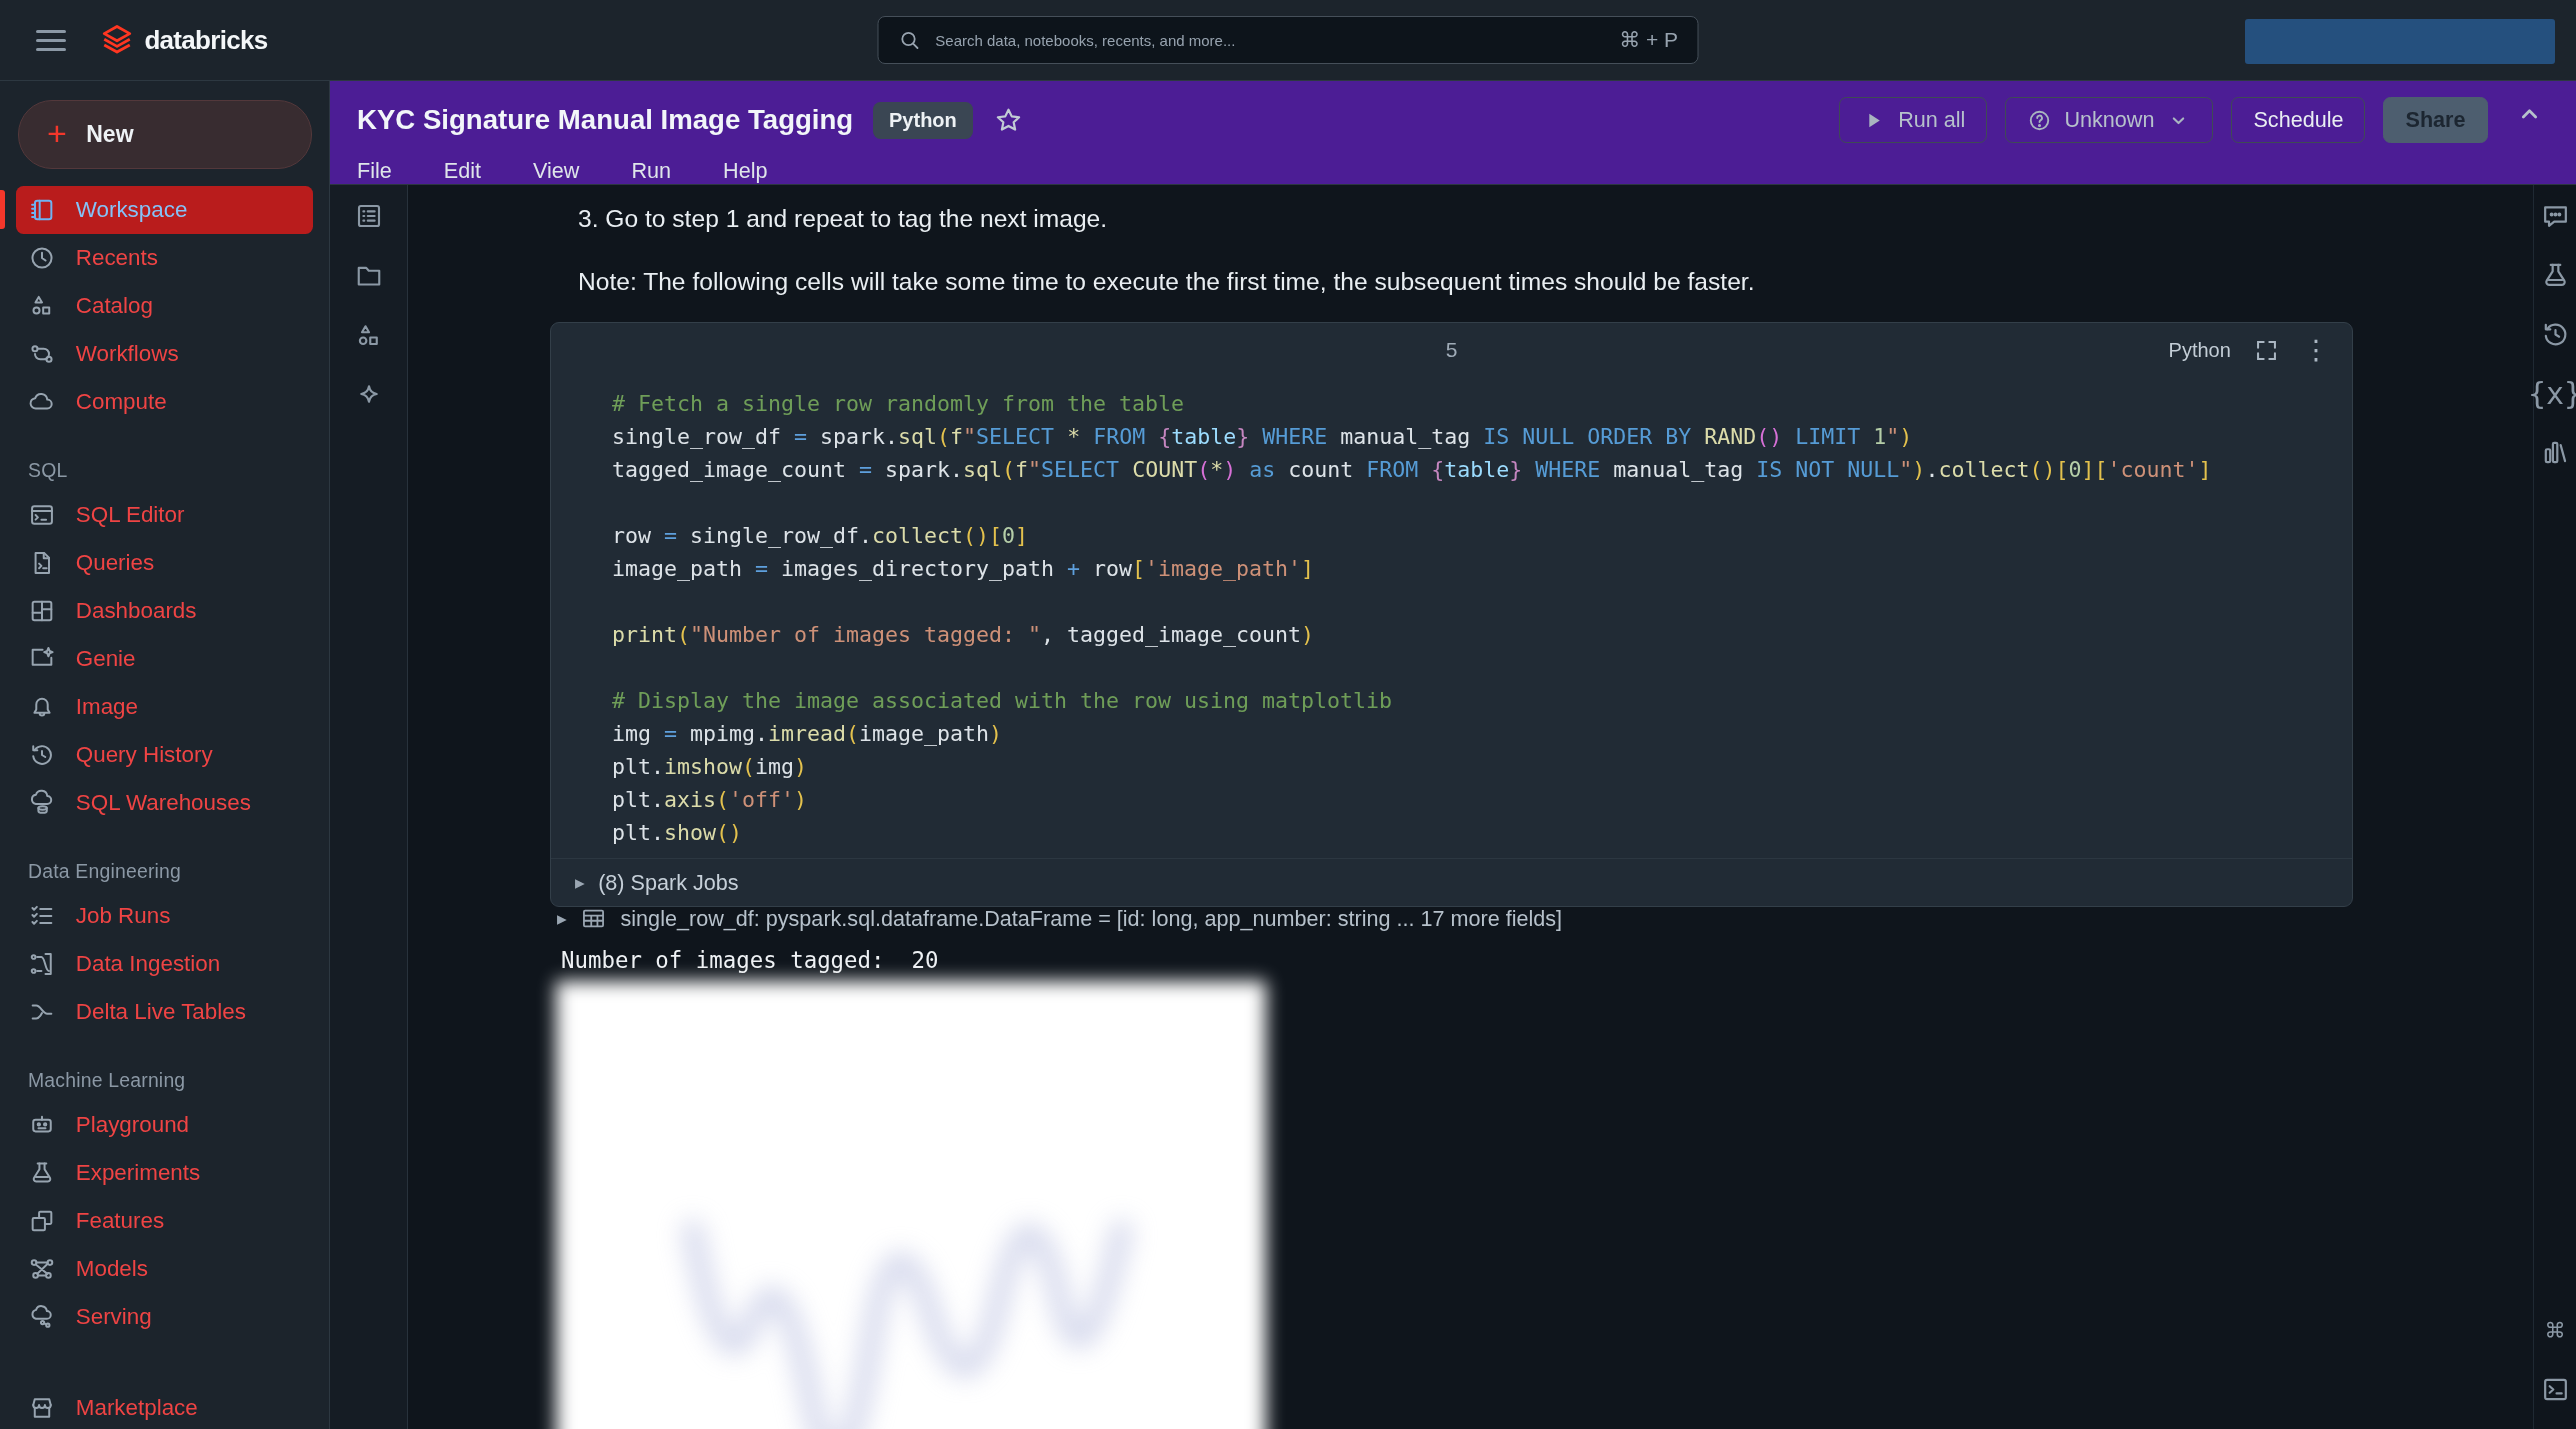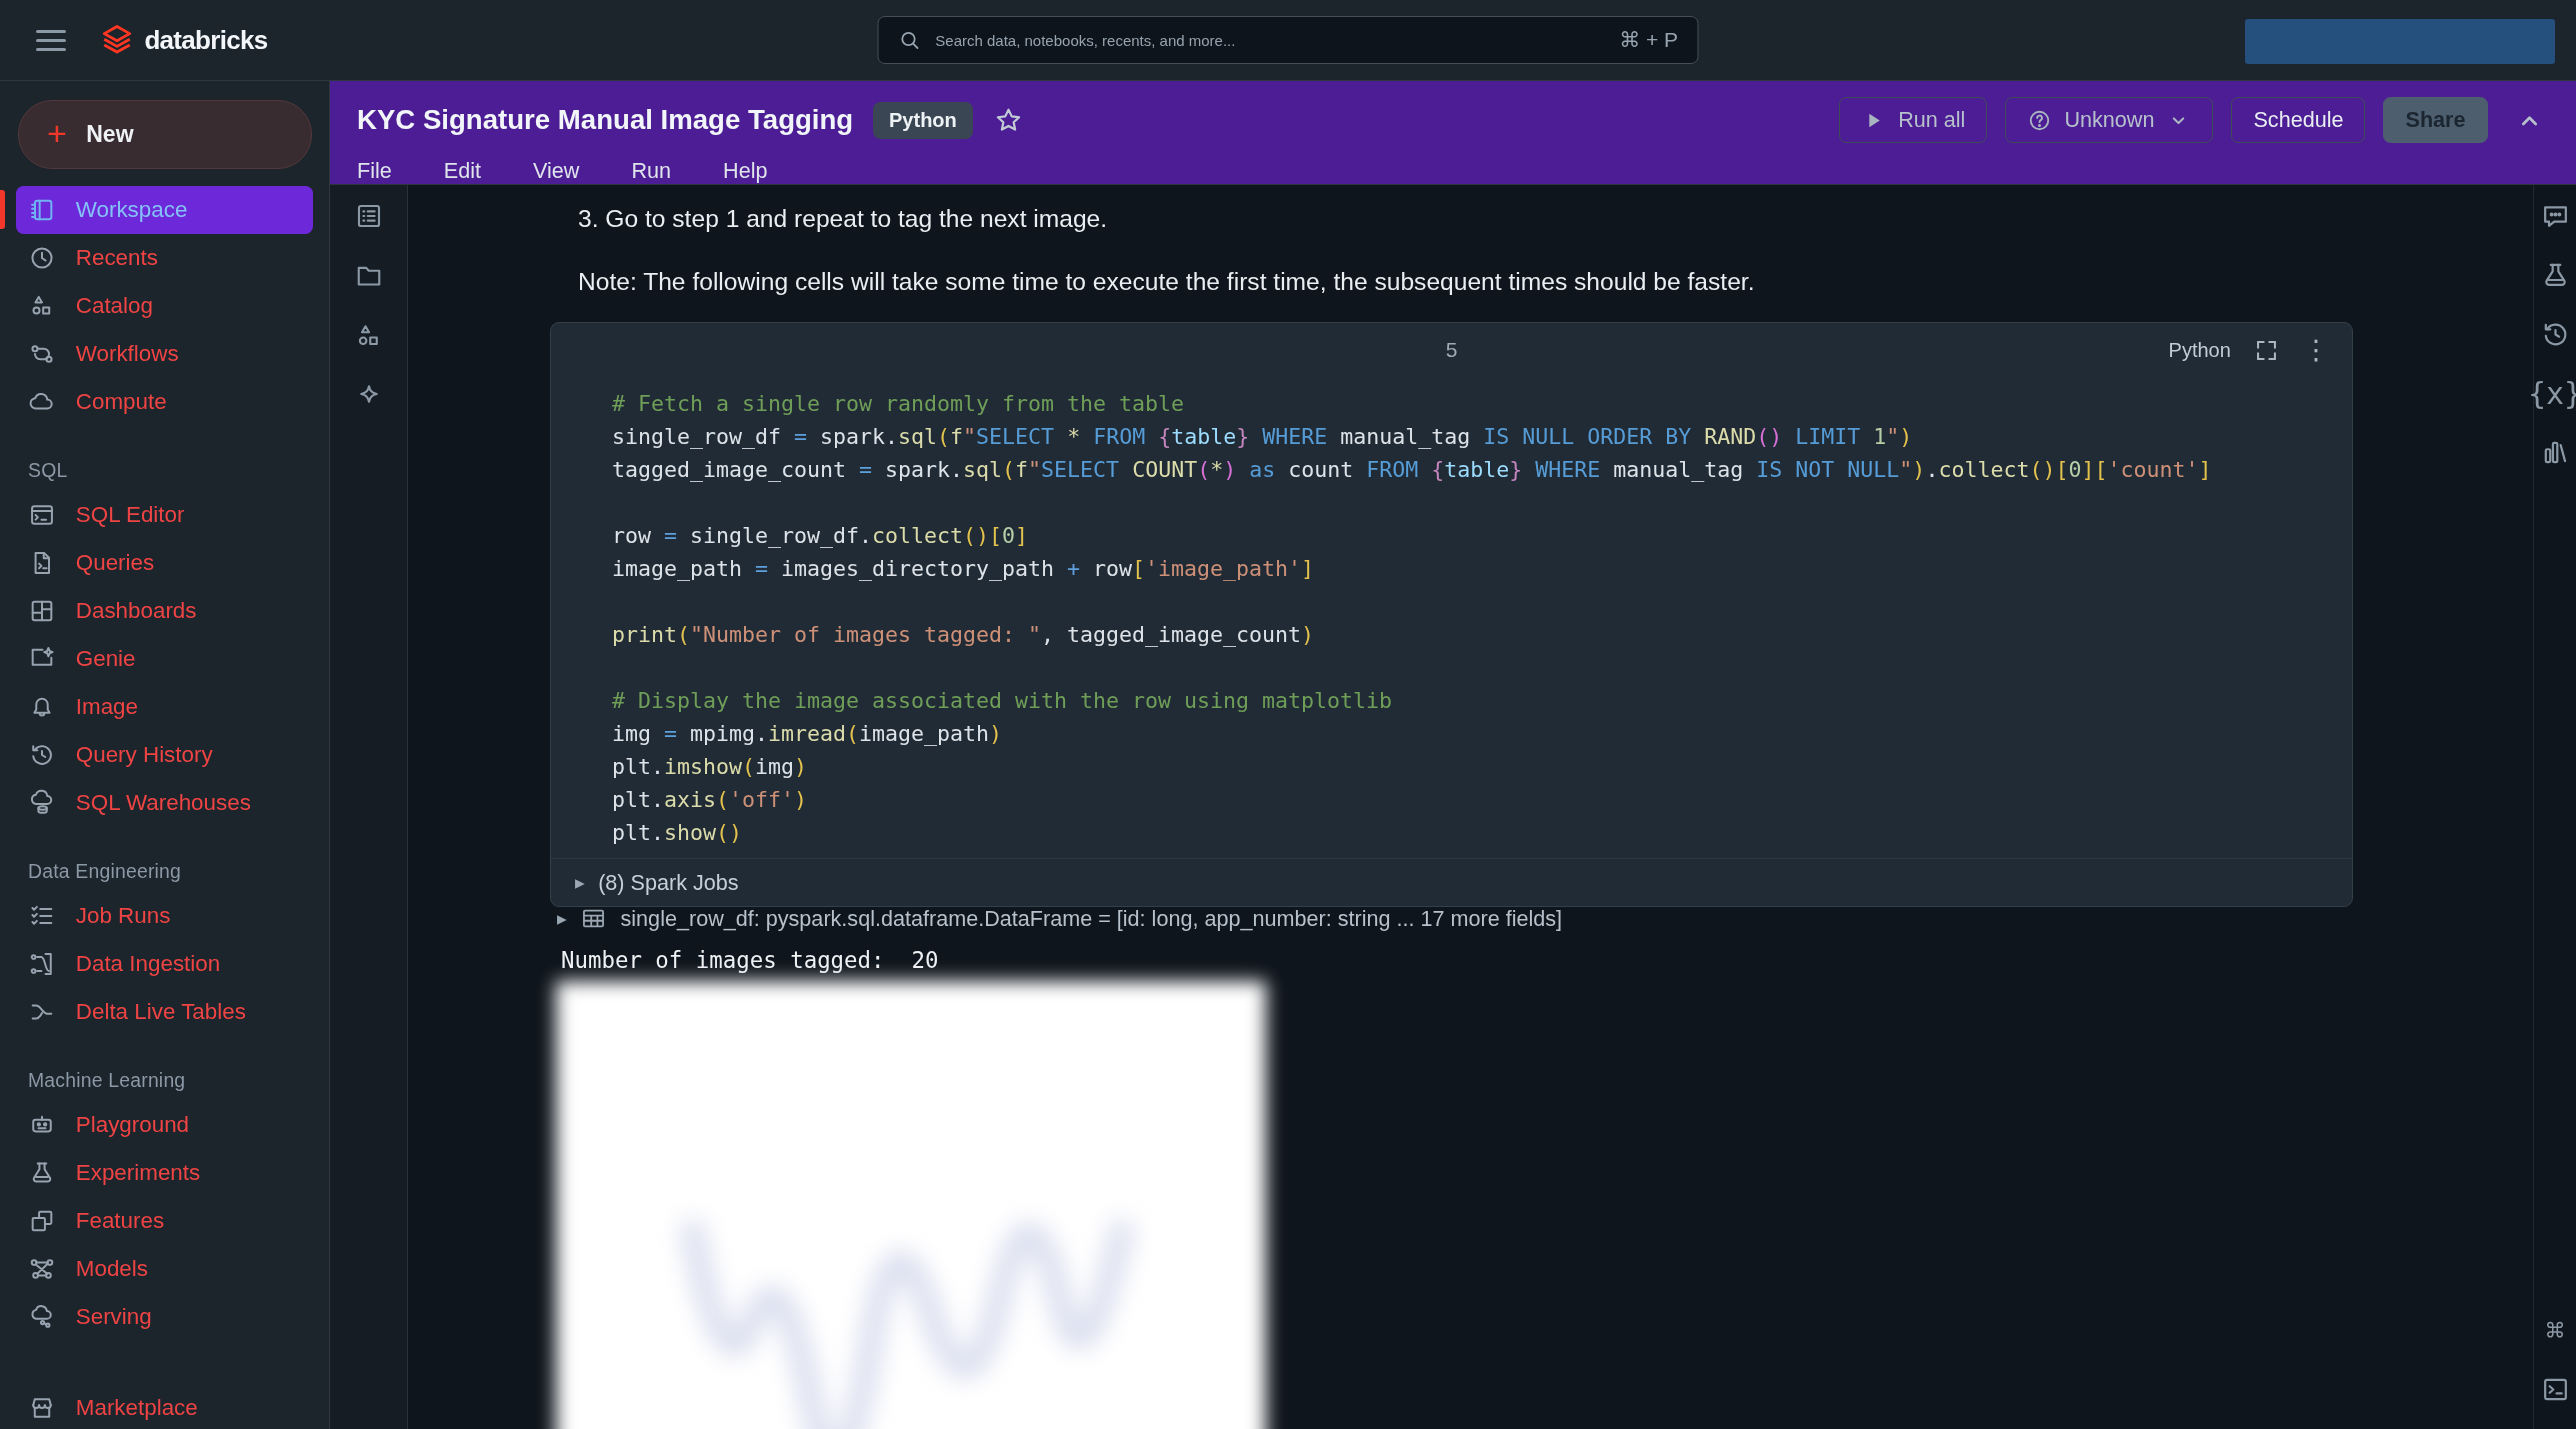--- a/index.html
+++ b/index.html
@@ -23,33 +23,33 @@
   
   .shell{display:flex;height:1349px}
 
   
   .sidebar{width:330px;flex:none;background:#1c242c;border-right:0.7px solid #2d3841;position:relative;overflow:hidden}
   .new-btn{margin:19.4px 18px 16.4px;width:294px;height:69px;border-radius:34px;background:#382c30;border:1.5px solid #53383b;display:flex;align-items:center;gap:19.4px;padding-left:28px;color:#eef2f5;font-size:23px;font-weight:600;cursor:pointer}
   .plus{color:#f4372b;font-size:34px;font-weight:400;line-height:1;margin-top:-3px}
   .nav-section{margin:33px 0 9px 28px;font-size:19.4px;color:#8b98a5;letter-spacing:0.2px}
   .nav-item{height:48px;display:flex;align-items:center;gap:19.4px;margin:0 16.4px;padding-left:12px;border-radius:7.5px;font-size:22.4px;color:#ef4444;position:relative;cursor:pointer;white-space:nowrap}
   .nav-icon{width:28px;height:28px;color:#97a4b0;flex:none}
-  .nav-item.active{background:#6d28d9;color:#85c2f7}
+  .nav-item.active{background:#b91c1c;color:#85c2f7}
   .nav-item.active .nav-icon{color:#6fb3f2}
   .active-bar{position:absolute;left:-16.4px;top:4.5px;width:5.2px;height:39px;background:#f4372b;border-radius:0 3px 3px 0}
   .nav-item.gap-top{margin-top:43px}
 
   
   .main{flex:1;display:flex;flex-direction:column;min-width:0;background:#4c1d95}
   .nb-header{height:104px;flex:none;border-bottom:0.7px solid #2c3640;padding:16.4px 30px 0 27px;position:relative}
   .title-row{display:flex;align-items:center;gap:19.4px}
   .nb-title{font-size:27.6px;font-weight:700;color:#f2f6f9;white-space:nowrap}
   .lang-badge{background:#3a4653;border-radius:7.5px;padding:6.7px 16.4px;font-size:20px;font-weight:600;color:#eef2f5}
   .star-icon{width:31px;height:31px;color:#c2ccd5;cursor:pointer}
-  .actions{margin-left:auto;display:flex;align-items:center;gap:18px}
+  .actions{margin-left:auto;display:flex;gap:18px}
   .btn{height:46px;border:1.5px solid #3f4b55;border-radius:7.5px;display:flex;align-items:center;gap:12px;padding:0 21px;font-size:21.6px;color:#b6c1cb;background:transparent;cursor:pointer;white-space:nowrap}
   .btn .bicon{width:25px;height:25px;color:#a9b5c0}
   .btn.schedule{color:#e9eef2}
   .btn.share{background:#4d5e6f;border-color:#4d5e6f;color:#1c2631;font-weight:600}
   .collapse-btn{width:33px;height:33px;color:#b6c1cb;margin-left:7.5px;cursor:pointer}
   .menu-row{display:flex;gap:52px;margin-top:15px;font-size:21.6px;color:#dfe5ea}
   .menu-item{cursor:pointer}
 
   
   .content{flex:1;position:relative;overflow:hidden;background:#0f151c}

